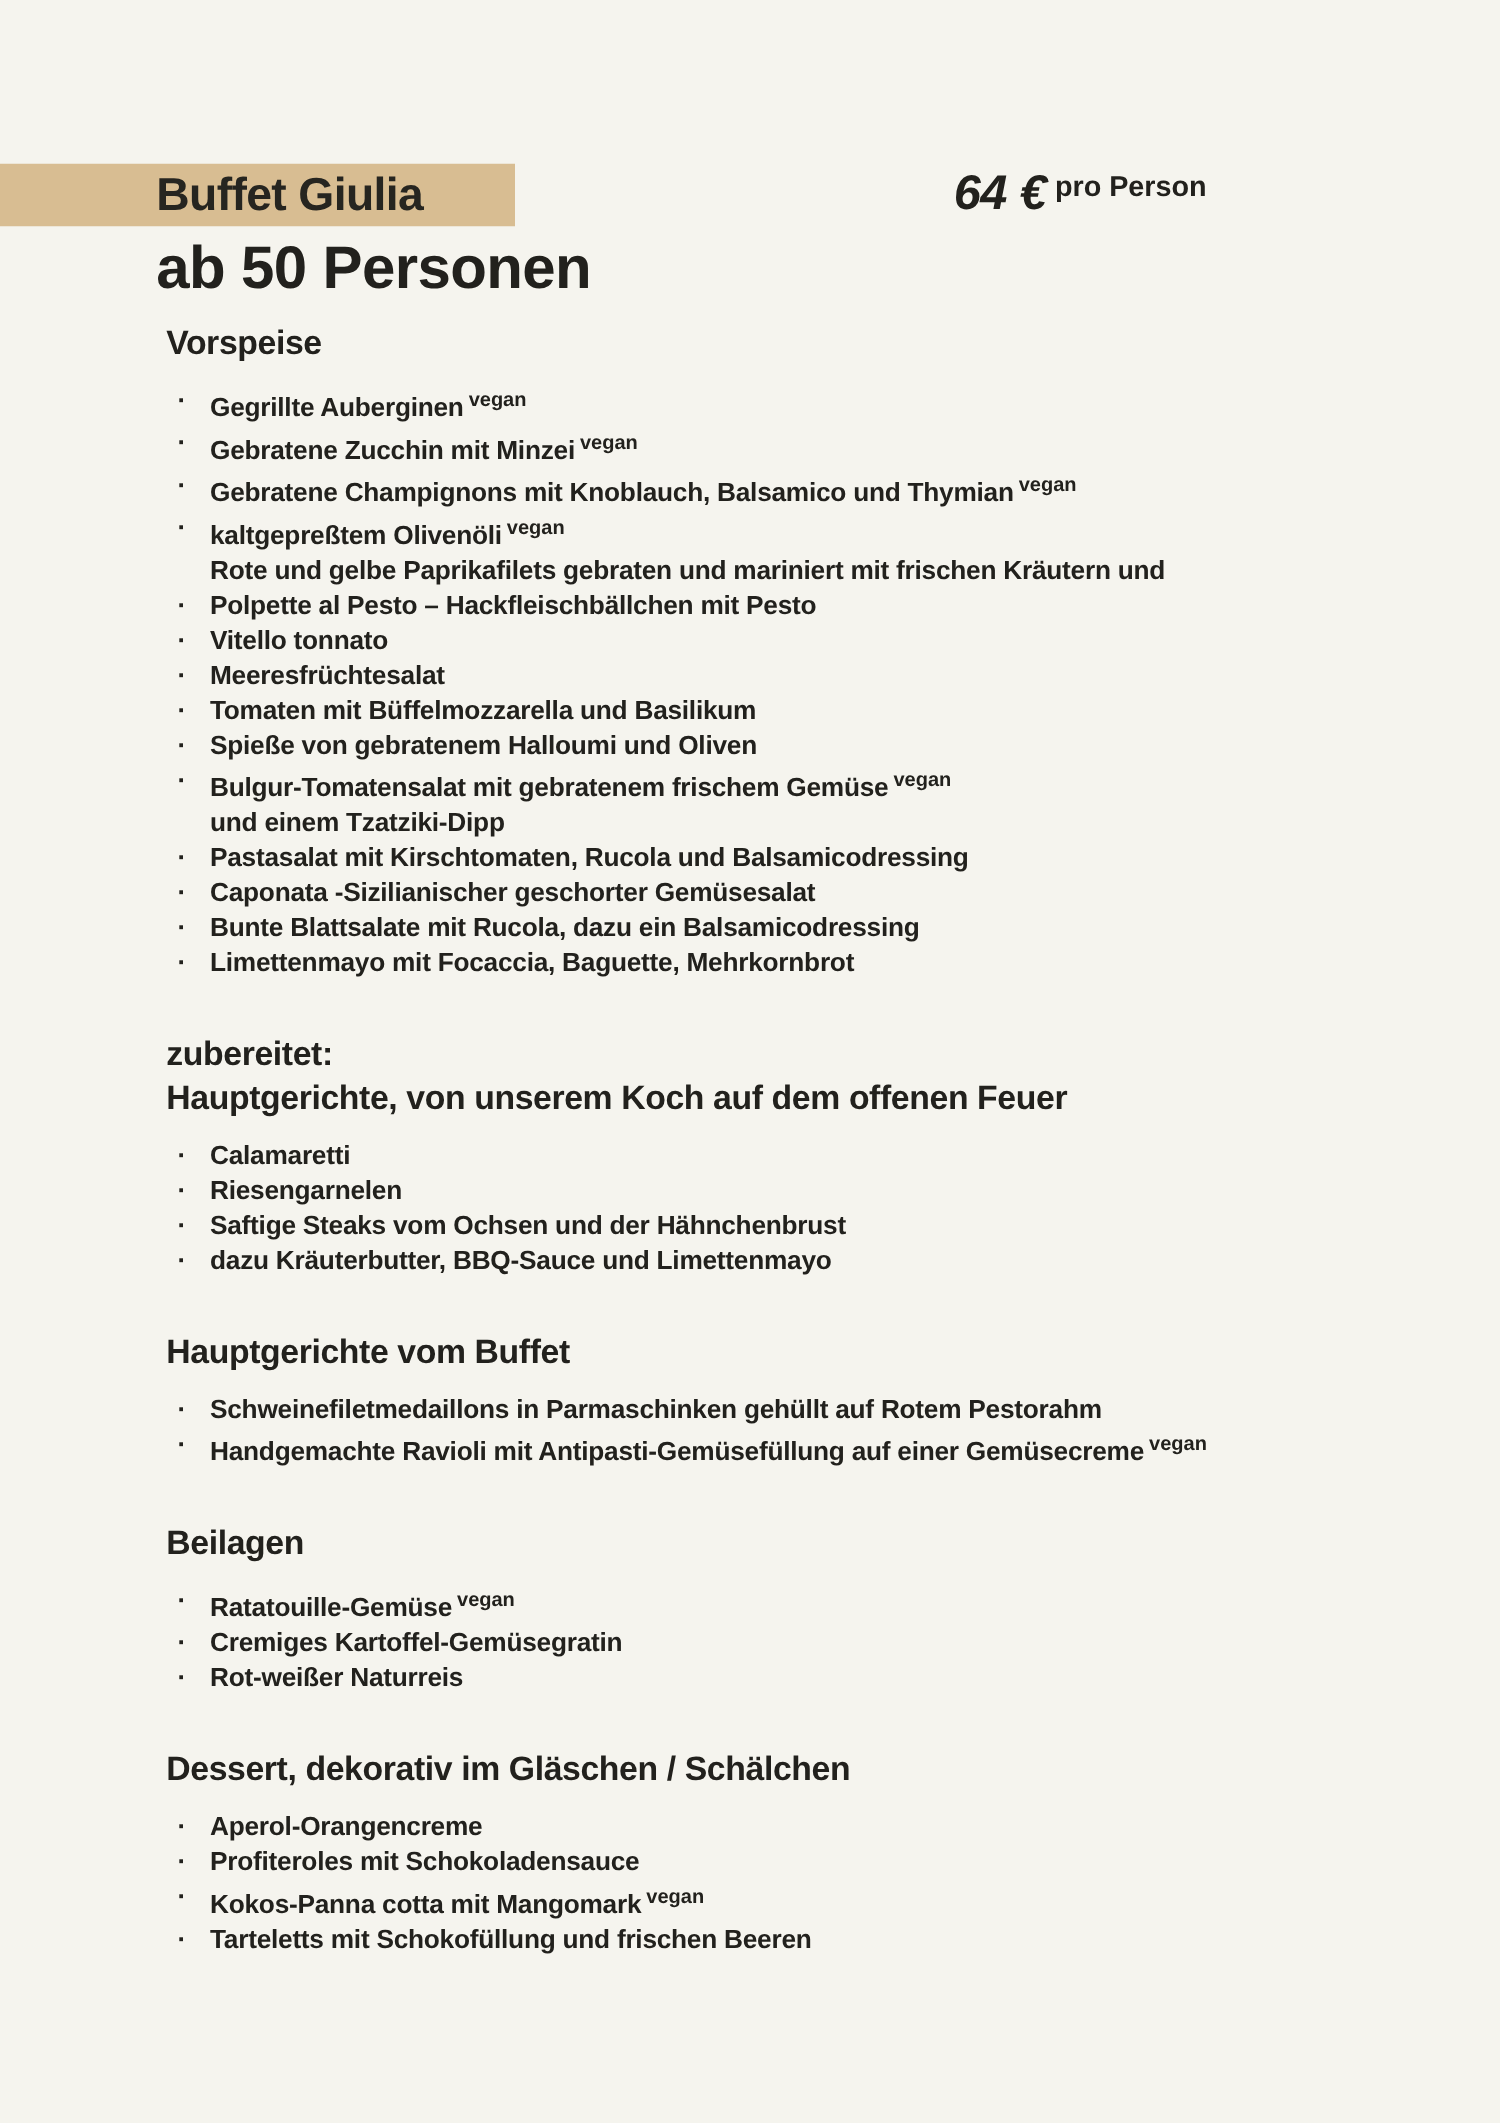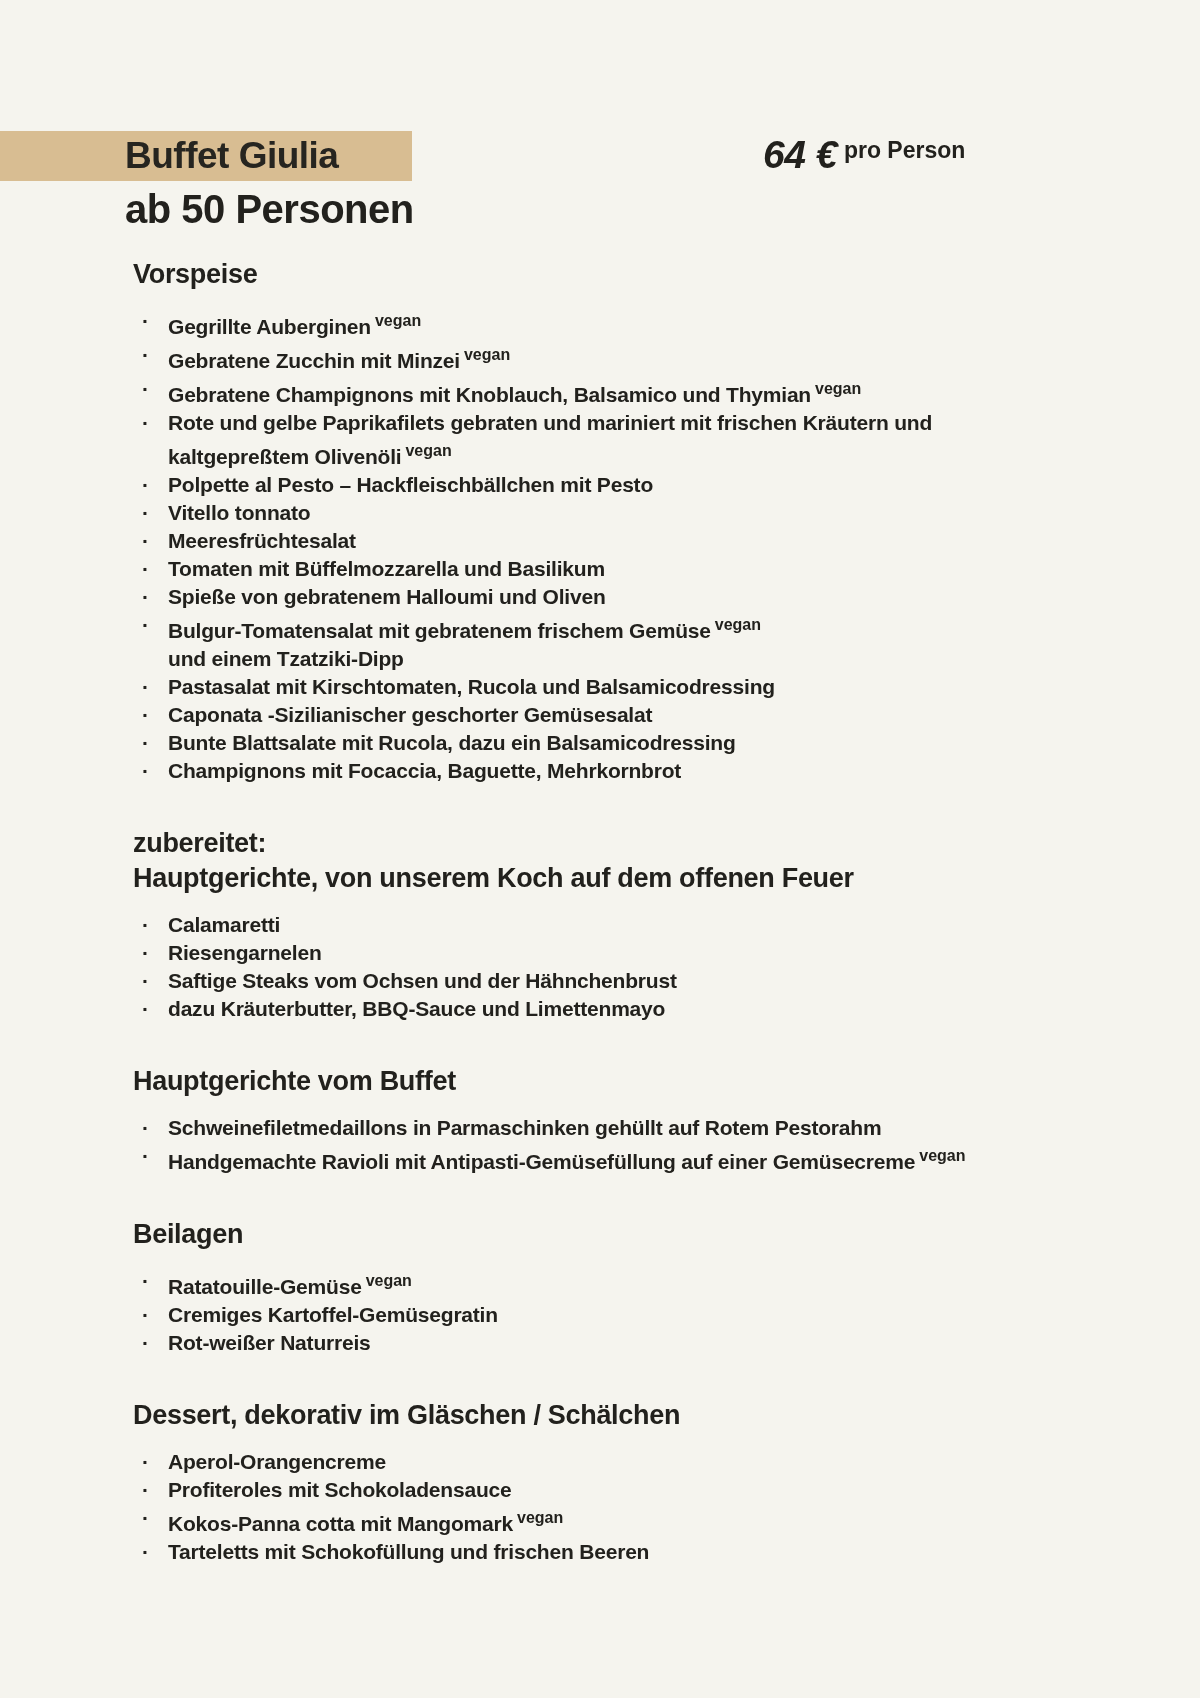--- a/index.html
+++ b/index.html
@@ -51,21 +51,21 @@
     font-size: 23px;
     font-weight: bold;
     position: relative;
     top: -10px;
     margin-left: 7px;
   }
   .subtitle {
     position: absolute;
     left: 125px;
     top: 170px;
-    font-size: 40px;
+    font-size: 48px;
     font-weight: bold;
     letter-spacing: -0.5px;
   }
   .content {
     position: absolute;
     left: 133px;
     top: 240px;
     width: 930px;
   }
   .section { margin-bottom: 41px; }
@@ -135,22 +135,22 @@
           </li>
           <li class="item">
             <span class="bullet">·</span>
             <span class="item-text">
               <span class="line">Gebratene Champignons mit Knoblauch, Balsamico und Thymian<sup class="vegan">vegan</sup></span>
             </span>
           </li>
           <li class="item">
             <span class="bullet">·</span>
             <span class="item-text">
+              <span class="line">kaltgepreßtem Olivenöli<sup class="vegan">vegan</sup></span>
               <span class="line">Rote und gelbe Paprikafilets gebraten und mariniert mit frischen Kräutern und</span>
-              <span class="line">kaltgepreßtem Olivenöli<sup class="vegan">vegan</sup></span>
             </span>
           </li>
           <li class="item">
             <span class="bullet">·</span>
             <span class="item-text">
               <span class="line">Polpette al Pesto – Hackfleischbällchen mit Pesto</span>
             </span>
           </li>
           <li class="item">
             <span class="bullet">·</span>
@@ -197,21 +197,21 @@
           </li>
           <li class="item">
             <span class="bullet">·</span>
             <span class="item-text">
               <span class="line">Bunte Blattsalate mit Rucola, dazu ein Balsamicodressing</span>
             </span>
           </li>
           <li class="item">
             <span class="bullet">·</span>
             <span class="item-text">
-              <span class="line">Champignons mit Focaccia, Baguette, Mehrkornbrot</span>
+              <span class="line">Limettenmayo mit Focaccia, Baguette, Mehrkornbrot</span>
             </span>
           </li>
         </ul>
       </section>
       <section class="section">
         <h3 class="section-heading">
           <div>zubereitet:</div>
           <div>Hauptgerichte, von unserem Koch auf dem offenen Feuer</div>
         </h3>
         <ul class="items">

